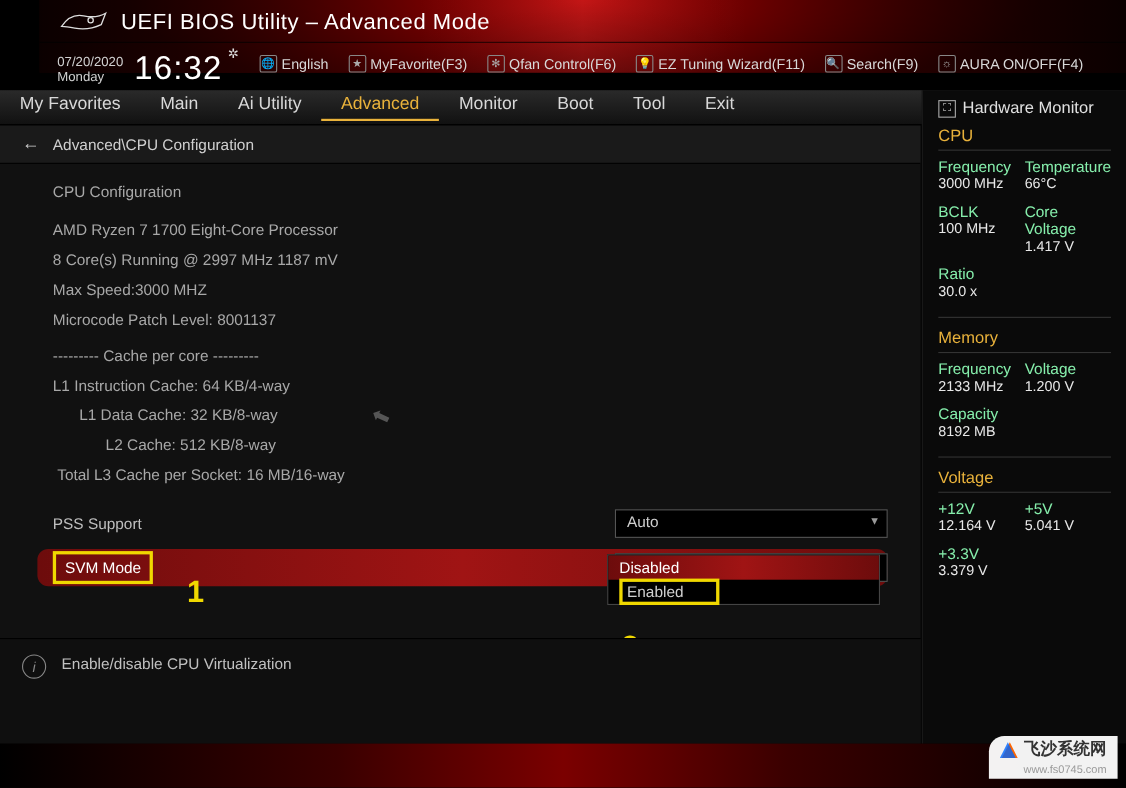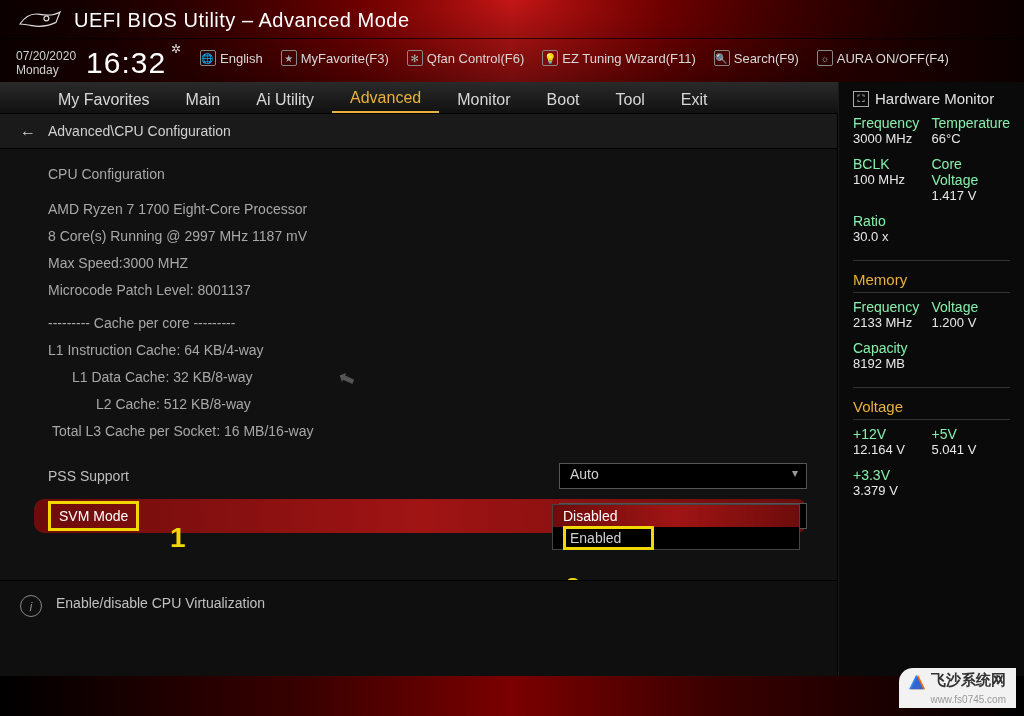--- a/index.html
+++ b/index.html
@@ -1,37 +1,37 @@
 <!DOCTYPE html>
 <html><head>
 <meta charset="utf-8">
 <style>
 * { margin: 0; padding: 0; box-sizing: border-box; font-family: "Segoe UI", Arial, sans-serif; }
 body { width: 1024px; height: 716px; background: #000; color: #b5b5b5; overflow: hidden; position: relative; }
 
 
-.top-band { height: 82px; background: linear-gradient(90deg, #1a0000 0%, #5a0000 20%, #8b0000 35%, #c41616 50%, #8b0000 65%, #5a0000 80%, #1a0000 100%); position: relative; }
+.top-band { height: 66px; background: linear-gradient(90deg, #1a0000 0%, #5a0000 20%, #8b0000 35%, #c41616 50%, #8b0000 65%, #5a0000 80%, #1a0000 100%); position: relative; margin-left: 36px; }
 .top-band::before { content:""; position:absolute; inset:0; background: radial-gradient(ellipse 60% 200% at 50% 0%, rgba(0,0,0,0) 0%, rgba(0,0,0,0.6) 70%); }
 .top-band::after { content:""; position:absolute; top:38px; left:0; right:0; height:1px; background:rgba(0,0,0,0.7); }
 
 .logo { position:absolute; top:6px; left:16px; display:flex; align-items:center; gap:10px; color:#fff; z-index:2;}
 .logo-icon { width:48px; height:28px; }
 .logo-text { font-size:20px; font-weight:300; letter-spacing:0.5px; }
 
 .datetime { position:absolute; top:46px; left:16px; display:flex; align-items:center; color:#d0d0d0; z-index:2; gap:10px;}
 .date-block { font-size:12px; line-height:1.2; }
 .time { font-size:30px; font-weight:300; letter-spacing:1px; color:#fff; position:relative;}
 .gear { position:absolute; top:-4px; right:-16px; font-size:12px; color:#ddd;}
 
 .quickbar { position:absolute; top:50px; left:200px; right:16px; display:flex; gap:18px; align-items:center; z-index:2;}
 .qbtn { display:flex; align-items:center; gap:4px; color:#d8d8d8; font-size:13px; cursor:pointer; white-space:nowrap;}
 .qicon { width:16px; height:16px; display:inline-flex; align-items:center; justify-content:center; border:1px solid #888; border-radius:2px; font-size:10px; color:#aaa; flex-shrink:0; }
 
 
-.tabs { position:absolute; top:82px; left:0; right:0; height:32px; background:linear-gradient(#2a2a2a,#111); display:flex; align-items:flex-end; padding-left:40px; border-bottom:1px solid #000;}
+.tabs { position:absolute; top:82px; left:0; right:0; height:32px; background:linear-gradient(#2a2a2a,#111); display:flex; align-items:flex-start; border-bottom:1px solid #000;}
 .tab { font-size:16px; color:#d8d8d8; padding:4px 18px; cursor:pointer; font-weight:500;}
 .tab.active { color:#e9b23b; border-bottom:2px solid #e9b23b; }
 
 
 .main { position:absolute; top:114px; left:0; width:837px; bottom:40px; background:#111; overflow:hidden;}
 .breadcrumb { display:flex; align-items:center; gap:12px; padding:8px 20px; border-bottom:1px solid #000; background:#1a1a1a;}
 .back-icon { color:#ccc; font-size:16px; cursor:pointer;}
 .breadcrumb-text { color:#d0d0d0; font-size:14px;}
 
 .content { padding:12px 30px 12px 48px; }
@@ -190,20 +190,21 @@
   <div class="help-icon">i</div>
   <div class="help-text">Enable/disable CPU Virtualization</div>
 </div>
 
 <div class="sidebar">
   <div class="hw-title">
     <span class="hw-icon">⛶</span>
     <span>Hardware Monitor</span>
   </div>
 
+  <div class="section-title">CPU</div>
   <div class="stat-grid">
     <div class="stat">
         <div class="stat-label">Frequency</div>
         <div class="stat-value">3000 MHz</div>
       </div>
     <div class="stat">
         <div class="stat-label">Temperature</div>
         <div class="stat-value">66°C</div>
       </div>
     <div class="stat">

